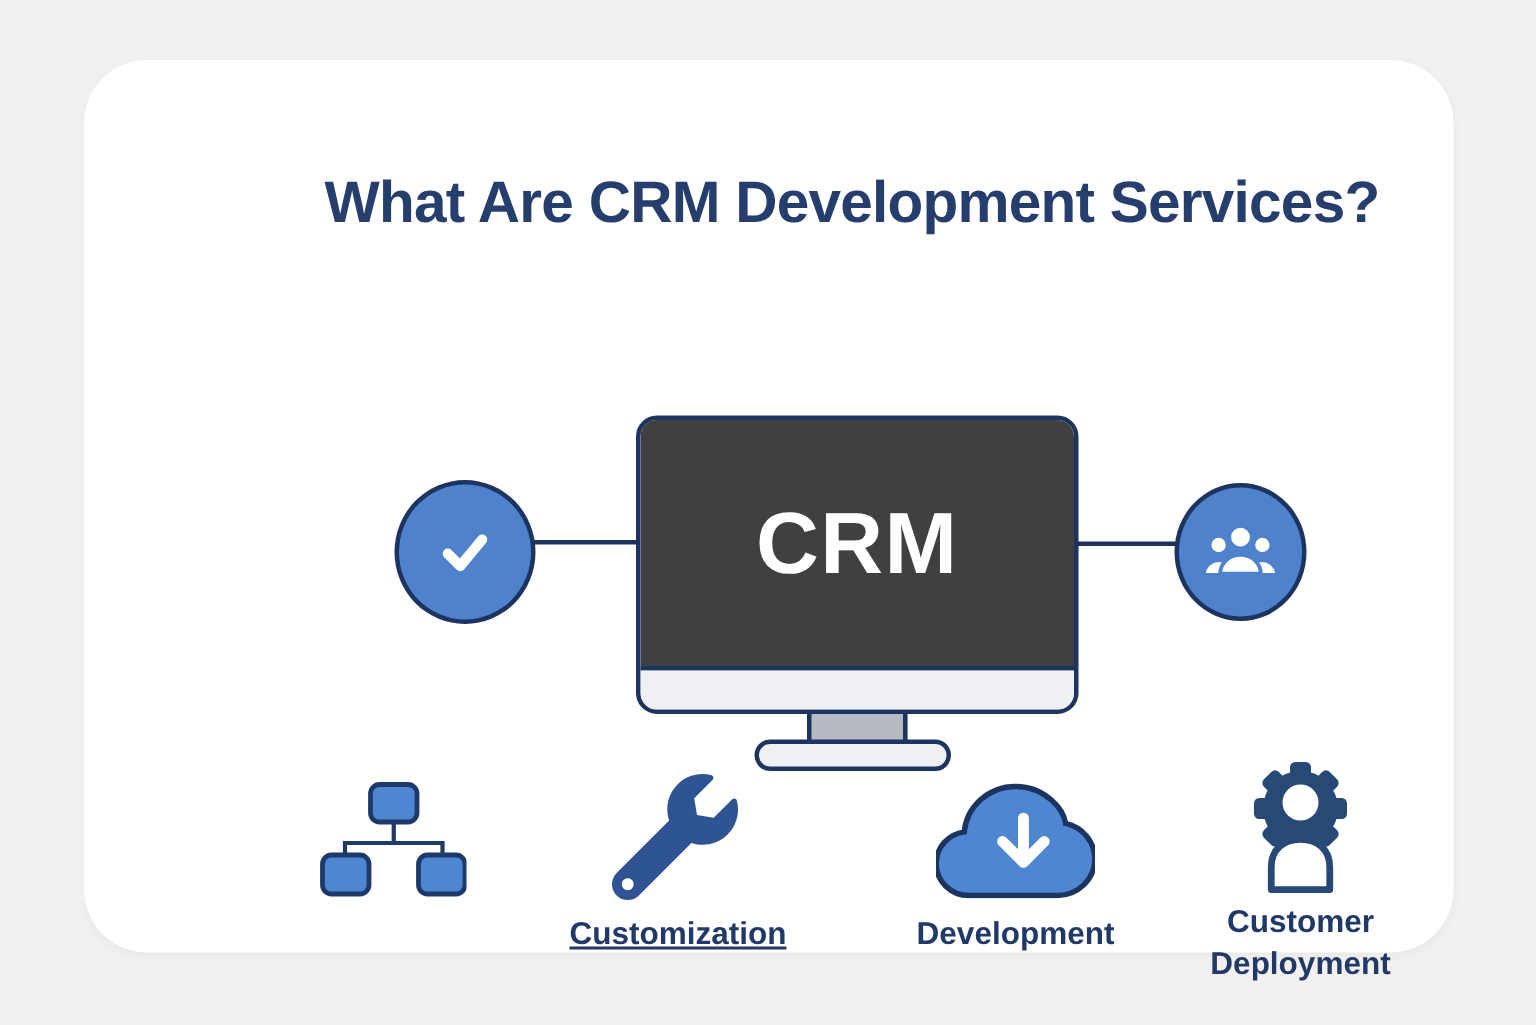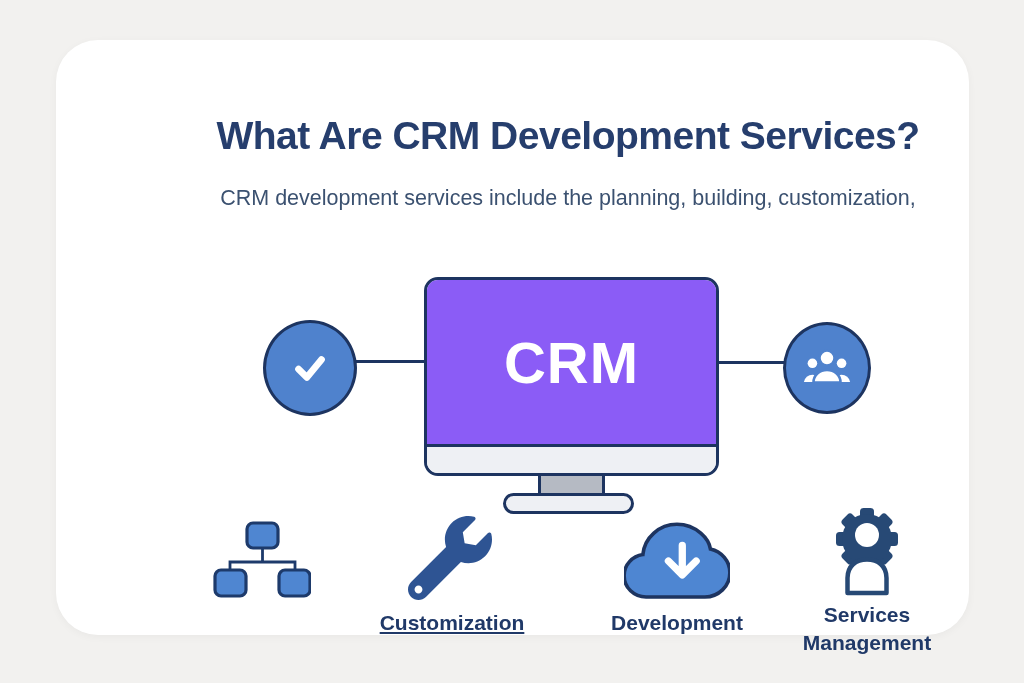--- a/index.html
+++ b/index.html
@@ -35,21 +35,21 @@
   .badge-right{left:727px;top:282px;width:82px;height:86px;}
   .connector{position:absolute;height:3px;background:#1d3460;}
   .connector-left{left:293px;top:320px;width:78px;}
   .connector-right{left:654px;top:321px;width:76px;}
   .monitor{
     position:absolute;left:368px;top:237px;width:289px;height:193px;
     border:3px solid #1d3460;border-radius:14px;background:#eef0f4;
     display:flex;flex-direction:column;overflow:hidden;z-index:2;
   }
   .monitor-screen{
-    flex:1;background:#8b5cf6;border-bottom:3px solid #1d3460;
+    flex:1;background:#404040;border-bottom:3px solid #1d3460;
     display:flex;align-items:center;justify-content:center;
   }
   .monitor-screen .crm{
     color:#ffffff;font-size:58px;font-weight:bold;letter-spacing:1px;
   }
   .monitor-chin{height:26px;background:#eef0f4;}
   .stand{
     position:absolute;left:482px;top:418px;width:61px;height:39px;
     background:#b5bac3;border:3px solid #1d3460;z-index:1;
   }
@@ -70,21 +70,21 @@
   .lbl-customer{left:741px;top:561px;width:140px;}
 </style>
 </head>
 <body>
 
 <div class="stage">
   <div class="card">
 
     <h1 class="title">What Are CRM Development Services?</h1>
 
-    <p class="subtitle"><span>CRM development services include the planning, building, customization,</span><br></p>
+    <p class="subtitle"><br></p>
 
     <div class="connector connector-left"></div>
     <div class="connector connector-right"></div>
 
     <div class="badge badge-left">
       <svg width="50" height="50" viewBox="0 0 48 48">
         <polyline points="13,25 21,33 35,16" fill="none" stroke="#ffffff" stroke-width="6.5" stroke-linecap="round" stroke-linejoin="round"></polyline>
       </svg>
     </div>
 
@@ -141,16 +141,16 @@
         <rect x="30" y="2" width="14" height="14" ry="3.5" transform="rotate(270 37 33)"></rect>
         <rect x="30" y="2" width="14" height="14" ry="3.5" transform="rotate(315 37 33)"></rect>
         <circle cx="37" cy="33" r="25"></circle>
       </g>
       <circle cx="37" cy="29" r="12" fill="#ffffff"></circle>
       <path d="M17.5 87 V72 C17.5 60 26 53.5 37 53.5 C48 53.5 56.5 60 56.5 72 V87 Z" fill="#ffffff" stroke="#274975" stroke-width="4.5" stroke-linejoin="round"></path>
     </svg>
 
     <div class="svc-label lbl-customization">Customization</div>
     <div class="svc-label lbl-deployment">Development</div>
-    <div class="svc-label lbl-customer">Services Management</div>
+    <div class="svc-label lbl-customer">Customer Deployment</div>
 
   </div>
 </div>
 
 </body></html>

